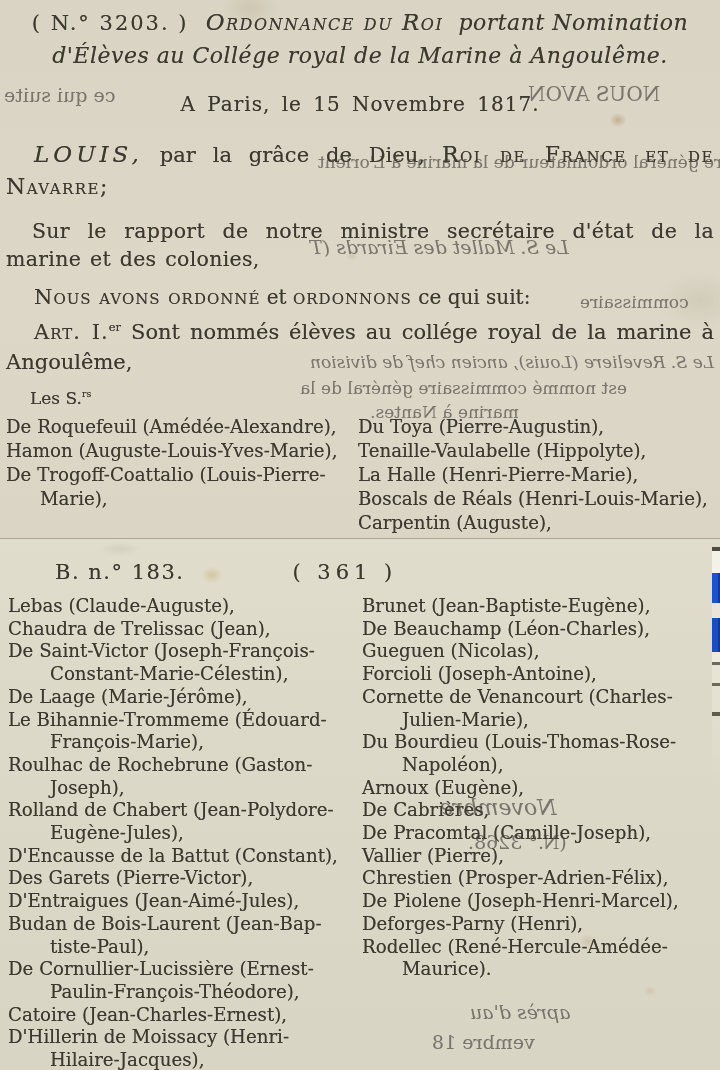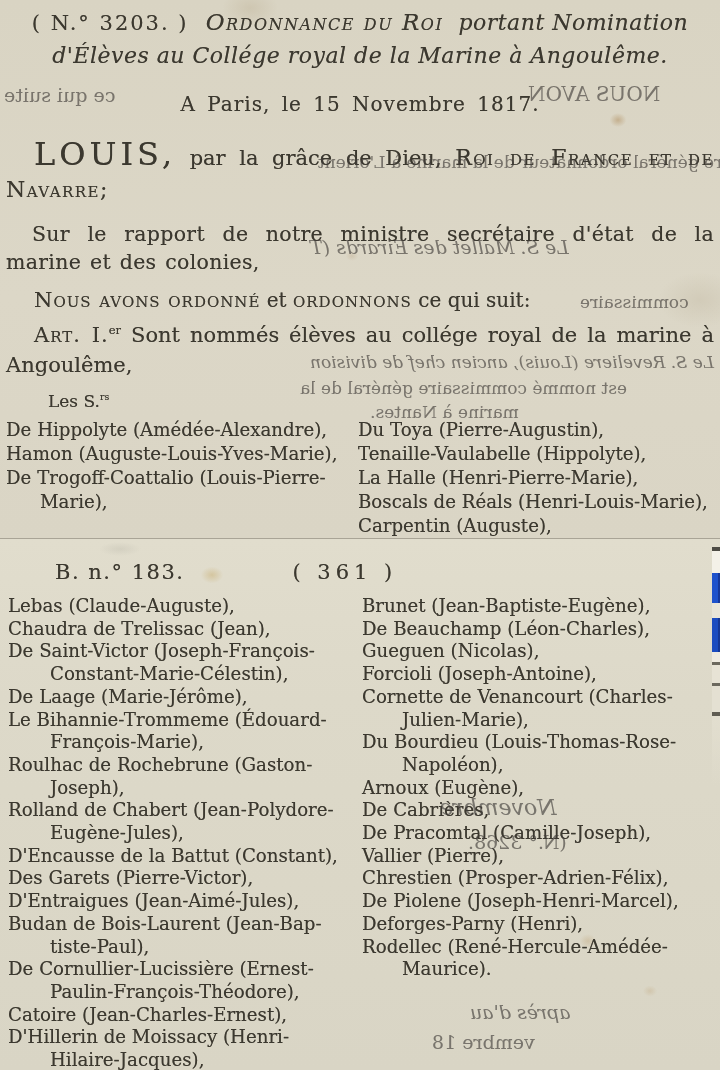--- a/index.html
+++ b/index.html
@@ -40,29 +40,29 @@
 
   
   .headline { font-size:21px; line-height:32px; white-space:nowrap; letter-spacing:.5px;text-align:center; }
   .headline .num { letter-spacing:2px; margin-right:10px; }
   .headline .t-sc { font-style:italic; font-variant:small-caps; font-size:23px; letter-spacing:1.5px; }
   .headline .t-it { font-style:italic; font-size:22px; margin-left:8px; }
   .title2 { font-style:italic; font-size:22px; line-height:30px; text-align:center; margin-top:2px; letter-spacing:.5px; }
   .dateline { font-size:20px; line-height:26px; text-align:center; margin-top:20px; letter-spacing:1px; word-spacing:4px; }
   .para { text-align:justify; }
   .p-louis { margin-top:22px; font-size:21px; line-height:31px; text-indent:28px; }
-  .p-louis .big { font-size:32px; letter-spacing:4px; }
+  .p-louis .big { font-size:23px; letter-spacing:4px;font-style:italic; }
   .p-louis .caps { font-variant:small-caps; font-size:22px; letter-spacing:1.5px; }
   .p-rapport { margin-top:14px; font-size:20.5px; line-height:28px; text-indent:26px; letter-spacing:.3px; word-spacing:2px; }
   .p-ordonne { margin-top:10px; font-size:20px; line-height:28px; text-indent:28px; }
   .p-ordonne .caps { font-variant:small-caps; font-size:21px; letter-spacing:1px;margin-top:28px; }
   .p-art { margin-top:1px; font-size:21px; line-height:30px; text-indent:28px; word-spacing:2px; }
   .p-art .caps { font-variant:small-caps; letter-spacing:1px; }
   sup { font-size:.55em; vertical-align:super; }
-  .les-s { margin-top:6px; margin-left:42px; font-size:17px; line-height:22px; }
+  .les-s { margin-top:6px; margin-left:24px; font-size:17px; line-height:22px; }
 
   .cols { display:flex; margin-top:6px; }
   .cols .col { font-size:18.2px; line-height:24px; }
   .col-1l { width:352px; }
   .col-1r { width:356px; }
   .col-1l .entry { padding-left:34px; text-indent:-34px; }
 
   
   .sheetline { display:flex; font-size:21px; line-height:30px; letter-spacing:1.5px; }
   .sheet-num { margin-left:55px; }
@@ -127,21 +127,21 @@
   <div class="para p-art">
     <span class="caps">Art. I.</span><sup>er</sup><span> Sont nommés élèves au collége royal de la marine à Angoulême,</span>
   </div>
 
   <div class="les-s">
     <span>Les S.</span><sup>rs</sup>
   </div>
 
   <div class="cols">
     <div class="col col-1l">
-      <div class="entry">De Hippolyte (Amédée-Alexandre),</div>
+      <div class="entry">De Roquefeuil (Amédée-Alexandre),</div>
       <div class="entry">Hamon (Auguste-Louis-Yves-Marie),</div>
       <div class="entry">De Trogoff-Coattalio (Louis-Pierre-Marie),</div>
     </div>
     <div class="col col-1r">
       <div class="entry">Du Toya (Pierre-Augustin),</div>
       <div class="entry">Tenaille-Vaulabelle (Hippolyte),</div>
       <div class="entry">La Halle (Henri-Pierre-Marie),</div>
       <div class="entry">Boscals de Réals (Henri-Louis-Marie),</div>
       <div class="entry">Carpentin (Auguste),</div>
     </div>

